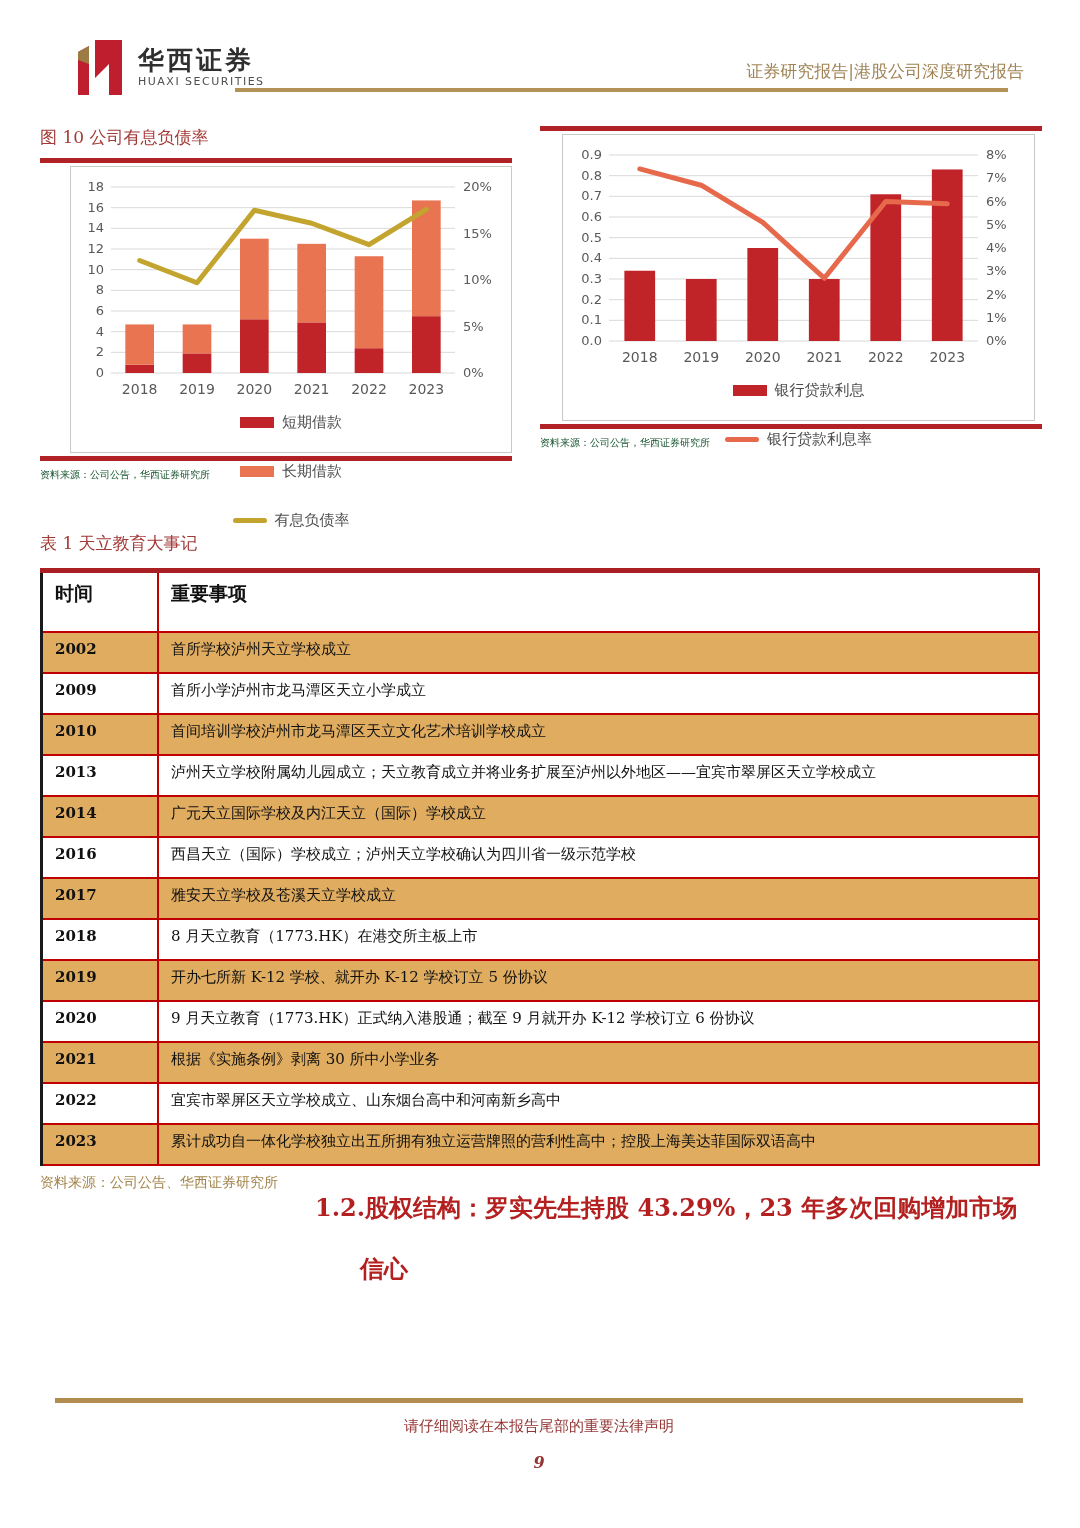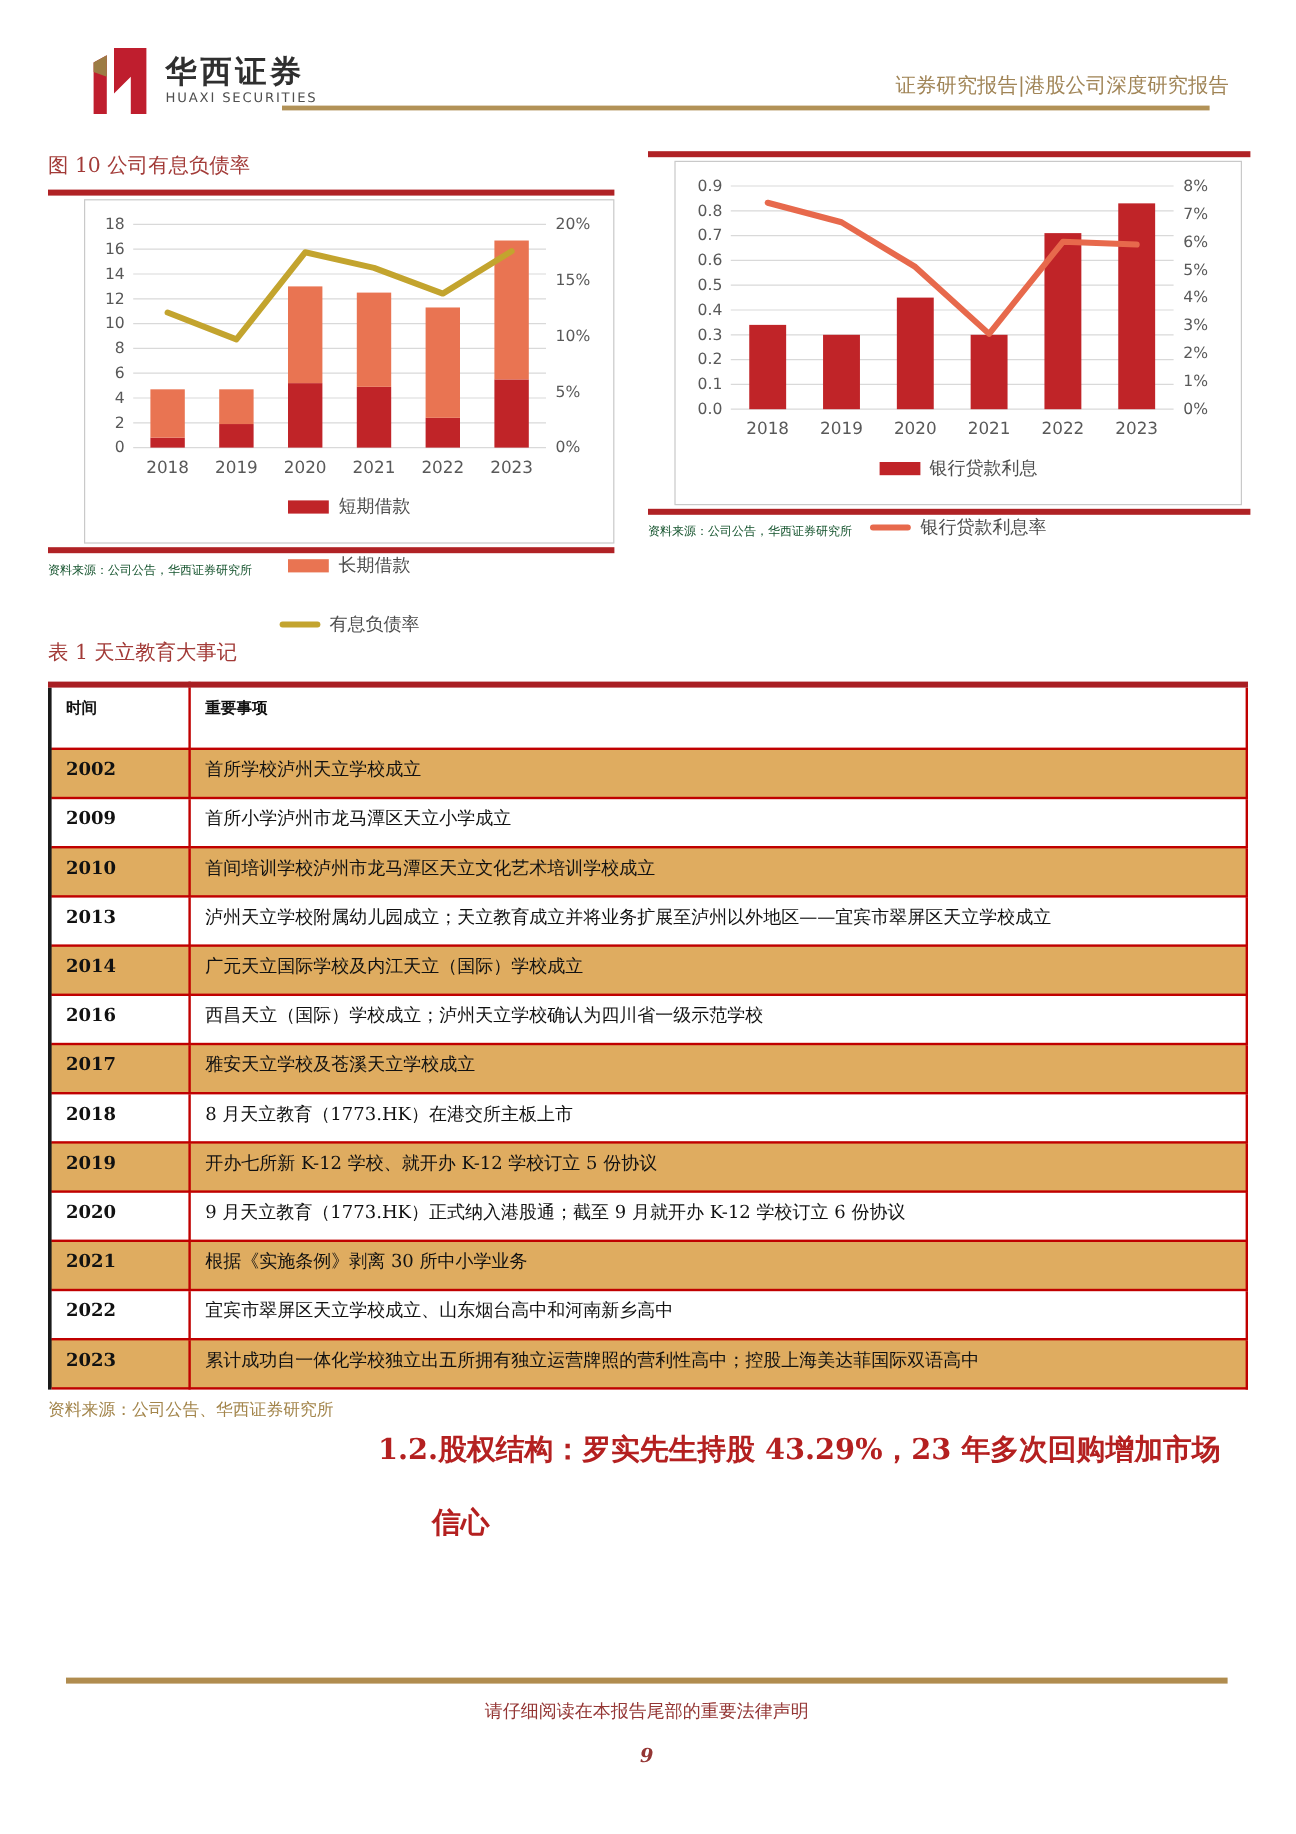--- a/index.html
+++ b/index.html
@@ -29,21 +29,21 @@
   .legend-item{display:flex;align-items:center;gap:8px;font-size:15px;color:#4d4d4d;}
   .sw-bar{width:34px;height:11px;display:inline-block;}
   .sw-line{width:34px;height:5px;border-radius:3px;display:inline-block;}
   .source{font-size:10px;color:#14532d;font-family:"DejaVu Serif",serif;margin-top:7px;}
   
   .table-sec{position:absolute;top:532px;left:40px;right:40px;}
   .table-title{font-size:17px;color:#a23a37;font-family:"DejaVu Serif",serif;margin-bottom:13px;}
   table.events{border-collapse:collapse;width:1000px;border-left:3px solid #1a1a1a;
                border-top:5px solid #a91f23;font-family:"DejaVu Serif",serif;}
   table.events th,table.events td{border:2px solid #c00000;vertical-align:top;text-align:left;}
-  table.events th{font-size:13px;font-weight:bold;color:#111;padding:8px 10px 24px 12px;background:#fff;}
+  table.events th{font-size:19px;font-weight:bold;color:#111;padding:8px 10px 24px 12px;background:#fff;}
   table.events td{font-size:15px;color:#111;padding:7px 10px 13px 12px;}
   td.year,th.col-time{width:92px;font-weight:bold;}
   tr.gold{background:#dfac60;}
   .table-src{font-size:14px;color:#a3854b;font-family:"DejaVu Serif",serif;margin-top:8px;}
   
   .sec-heading{position:absolute;top:1192px;left:315px;right:50px;color:#b42020;font-weight:bold;
                font-size:24px;font-family:"DejaVu Serif",serif;}
   .sec-line2{margin-top:29px;margin-left:45px;}
   
   .ftr{position:absolute;top:1398px;left:0;right:2px;}

